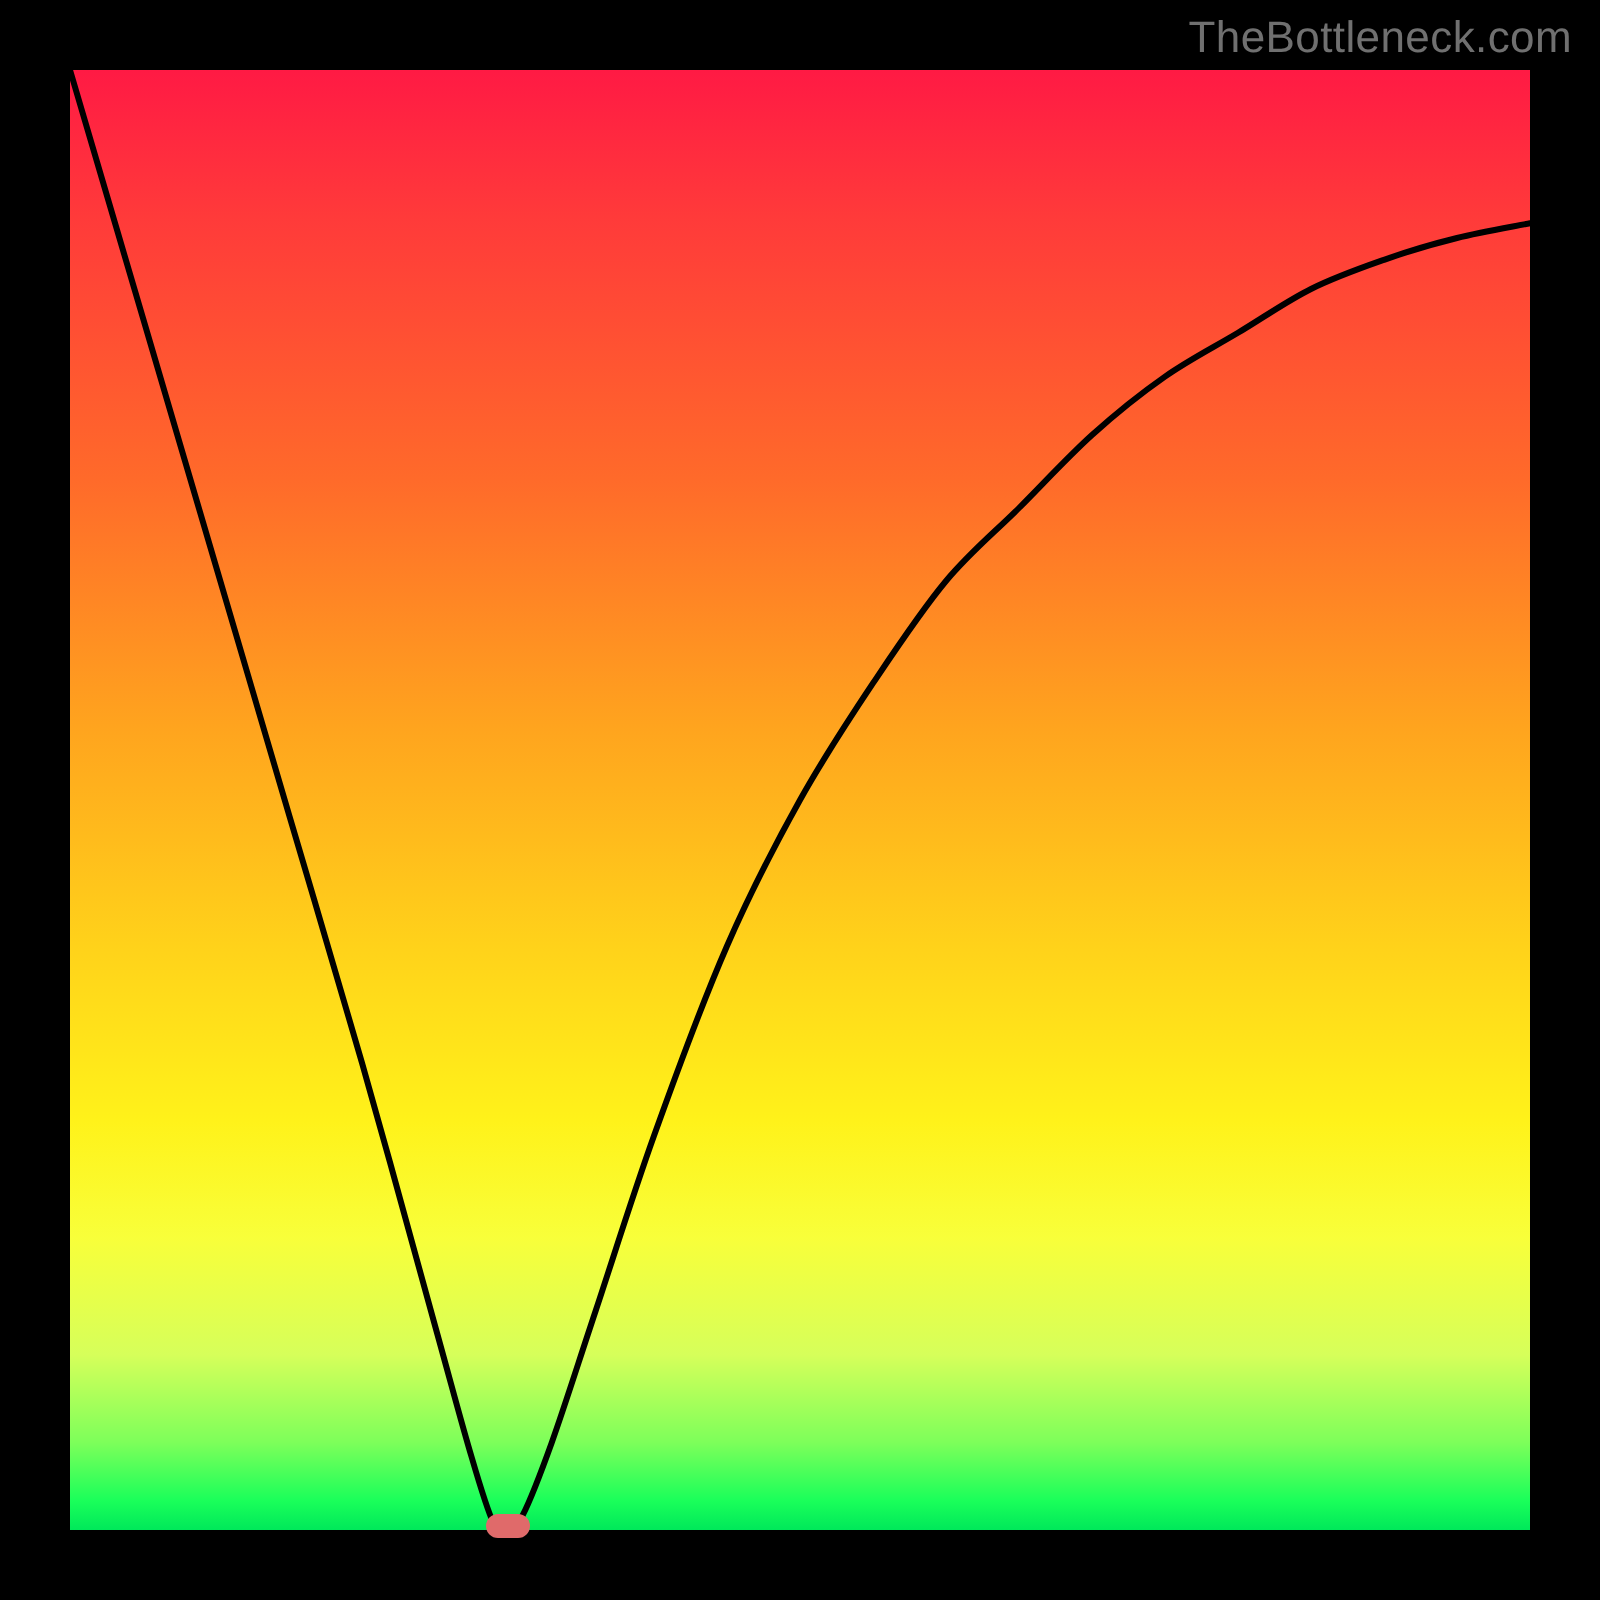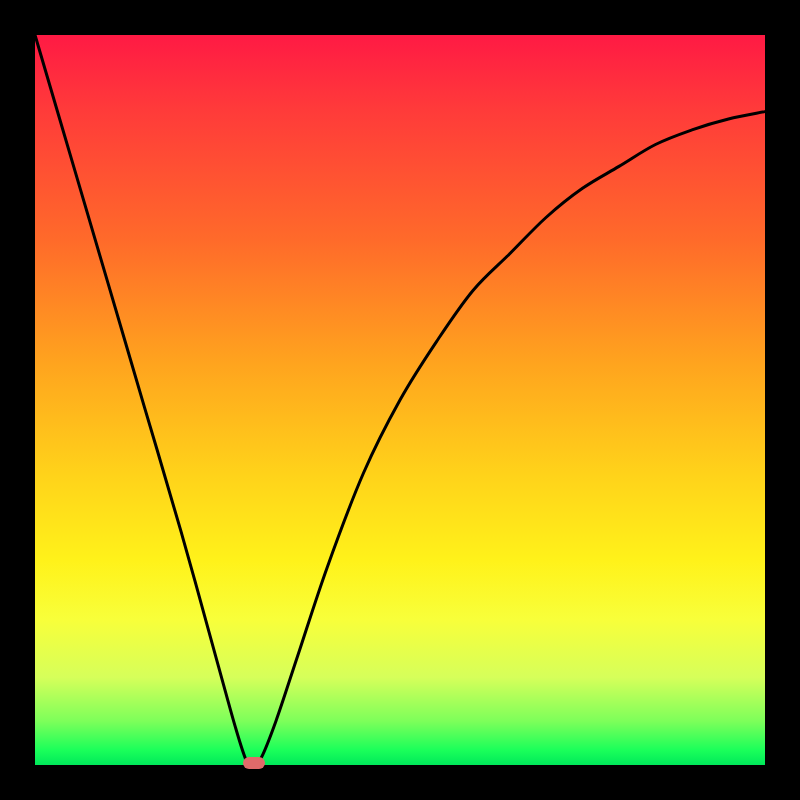--- a/index.html
+++ b/index.html
@@ -63,20 +63,21 @@
     width: 22px;
     height: 12px;
     background: #e06a6a;
     border-radius: 6px;
   }
 </style>
 </head>
 <body>
 
 <div class="frame">
+  <div class="watermark">TheBottleneck.com</div>
 
   <div class="plot-area">
     <svg class="curve" viewBox="0 0 730 730" preserveAspectRatio="none">
       <path fill="none" stroke="#000" stroke-width="3" stroke-linejoin="round" stroke-linecap="round" d="M 0.0 0.0 C 6.1 20.7, 24.3 82.7, 36.5 124.1 C 48.7 165.5, 60.8 206.8, 73.0 248.2 C 85.2 289.6, 97.3 330.9, 109.5 372.3 C 121.7 413.7, 133.8 453.8, 146.0 496.4 C 158.2 539.0, 173.4 594.9, 182.5 627.8 C 191.6 660.6, 195.9 677.1, 200.8 693.5 C 205.6 709.9, 208.7 720.3, 211.7 726.4 C 214.7 732.4, 217.8 729.4, 219.0 730.0 M 219.0 730.0 C 220.2 728.8, 222.7 730.0, 226.3 722.7 C 230.0 715.4, 234.8 703.2, 240.9 686.2 C 247.0 669.2, 254.3 646.0, 262.8 620.5 C 271.3 595.0, 281.1 563.3, 292.0 532.9 C 302.9 502.5, 316.3 466.0, 328.5 438.0 C 340.7 410.0, 352.8 386.9, 365.0 365.0 C 377.2 343.1, 389.3 324.9, 401.5 306.6 C 413.7 288.4, 425.8 270.1, 438.0 255.5 C 450.2 240.9, 462.3 231.2, 474.5 219.0 C 486.7 206.8, 498.8 193.5, 511.0 182.5 C 523.2 171.5, 535.3 161.8, 547.5 153.3 C 559.7 144.8, 571.8 138.7, 584.0 131.4 C 596.2 124.1, 608.3 115.6, 620.5 109.5 C 632.7 103.4, 644.8 99.2, 657.0 94.9 C 669.2 90.6, 681.3 87.0, 693.5 84.0 C 705.7 80.9, 723.9 77.9, 730.0 76.6 "></path>
     </svg>
     <div class="marker" style="left: 208px; top: 722px;"></div>
   </div>
 </div>
 
 </body></html>

